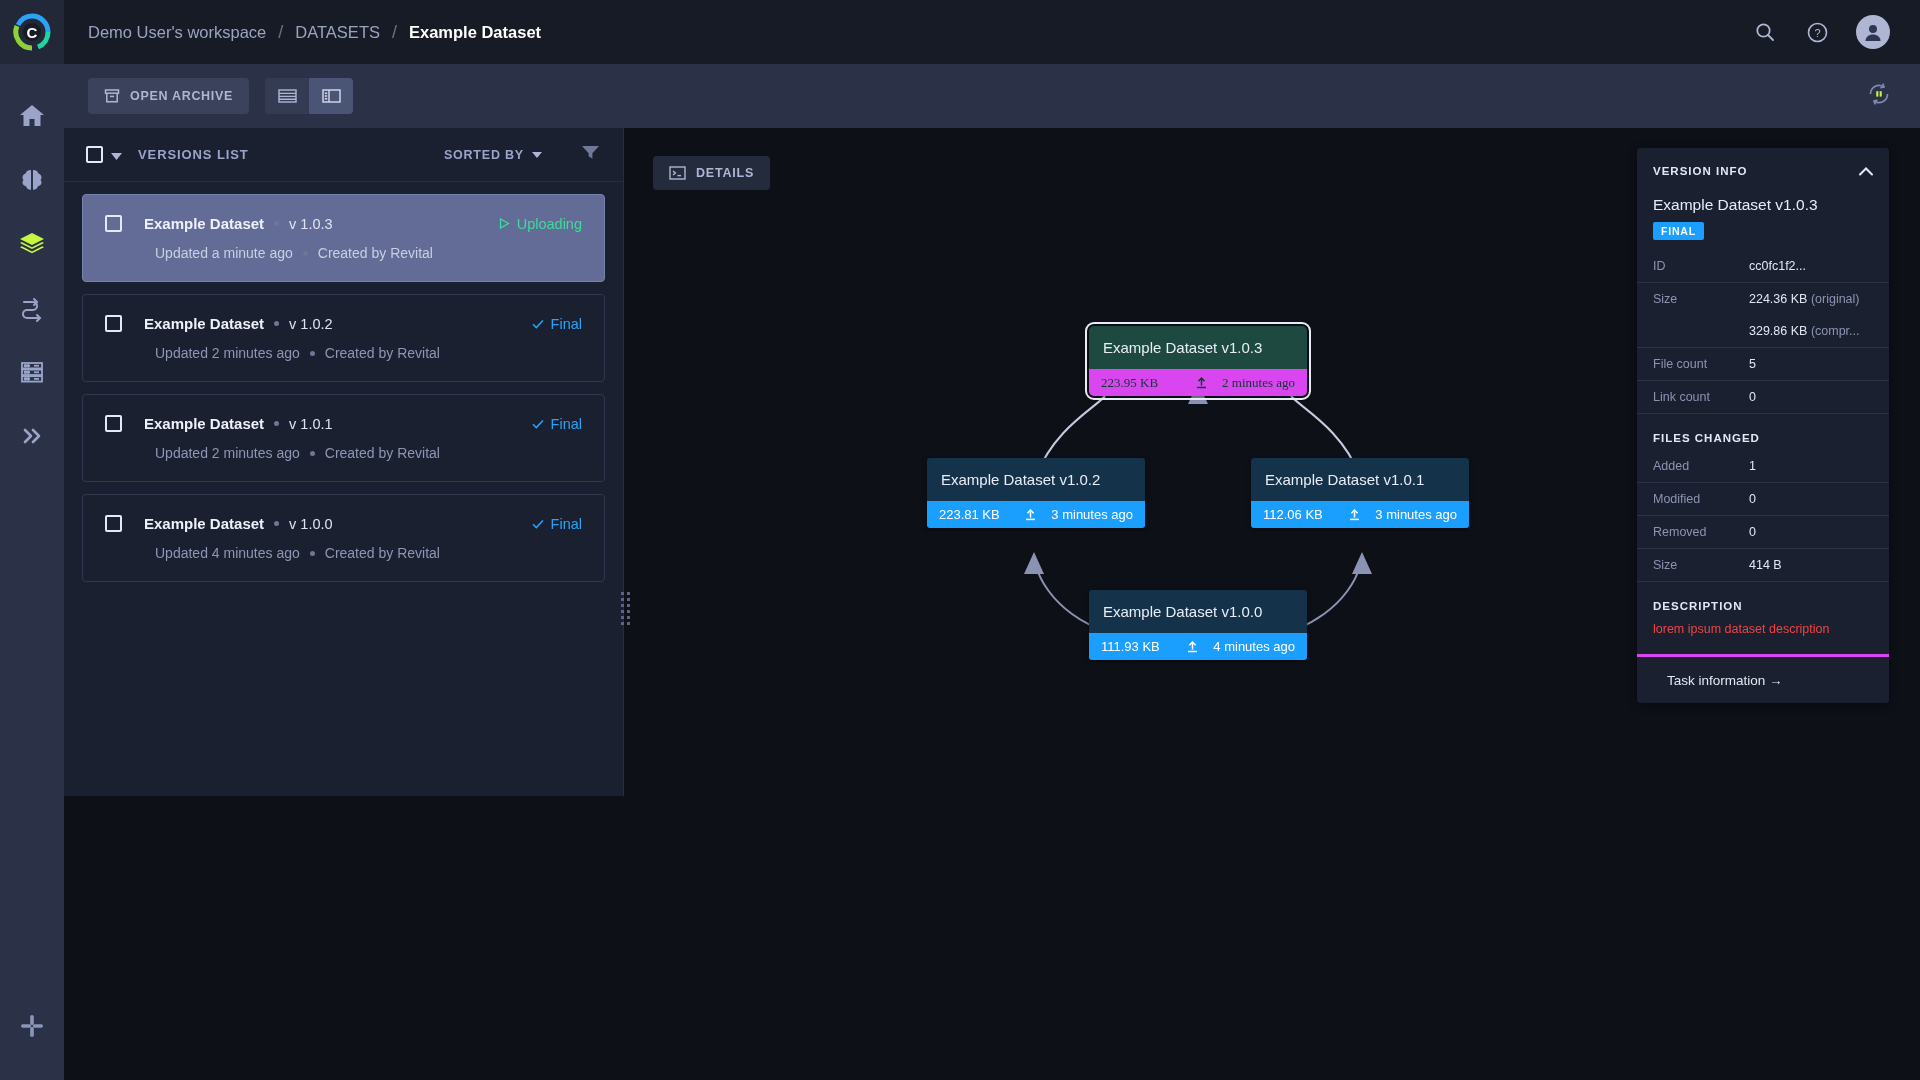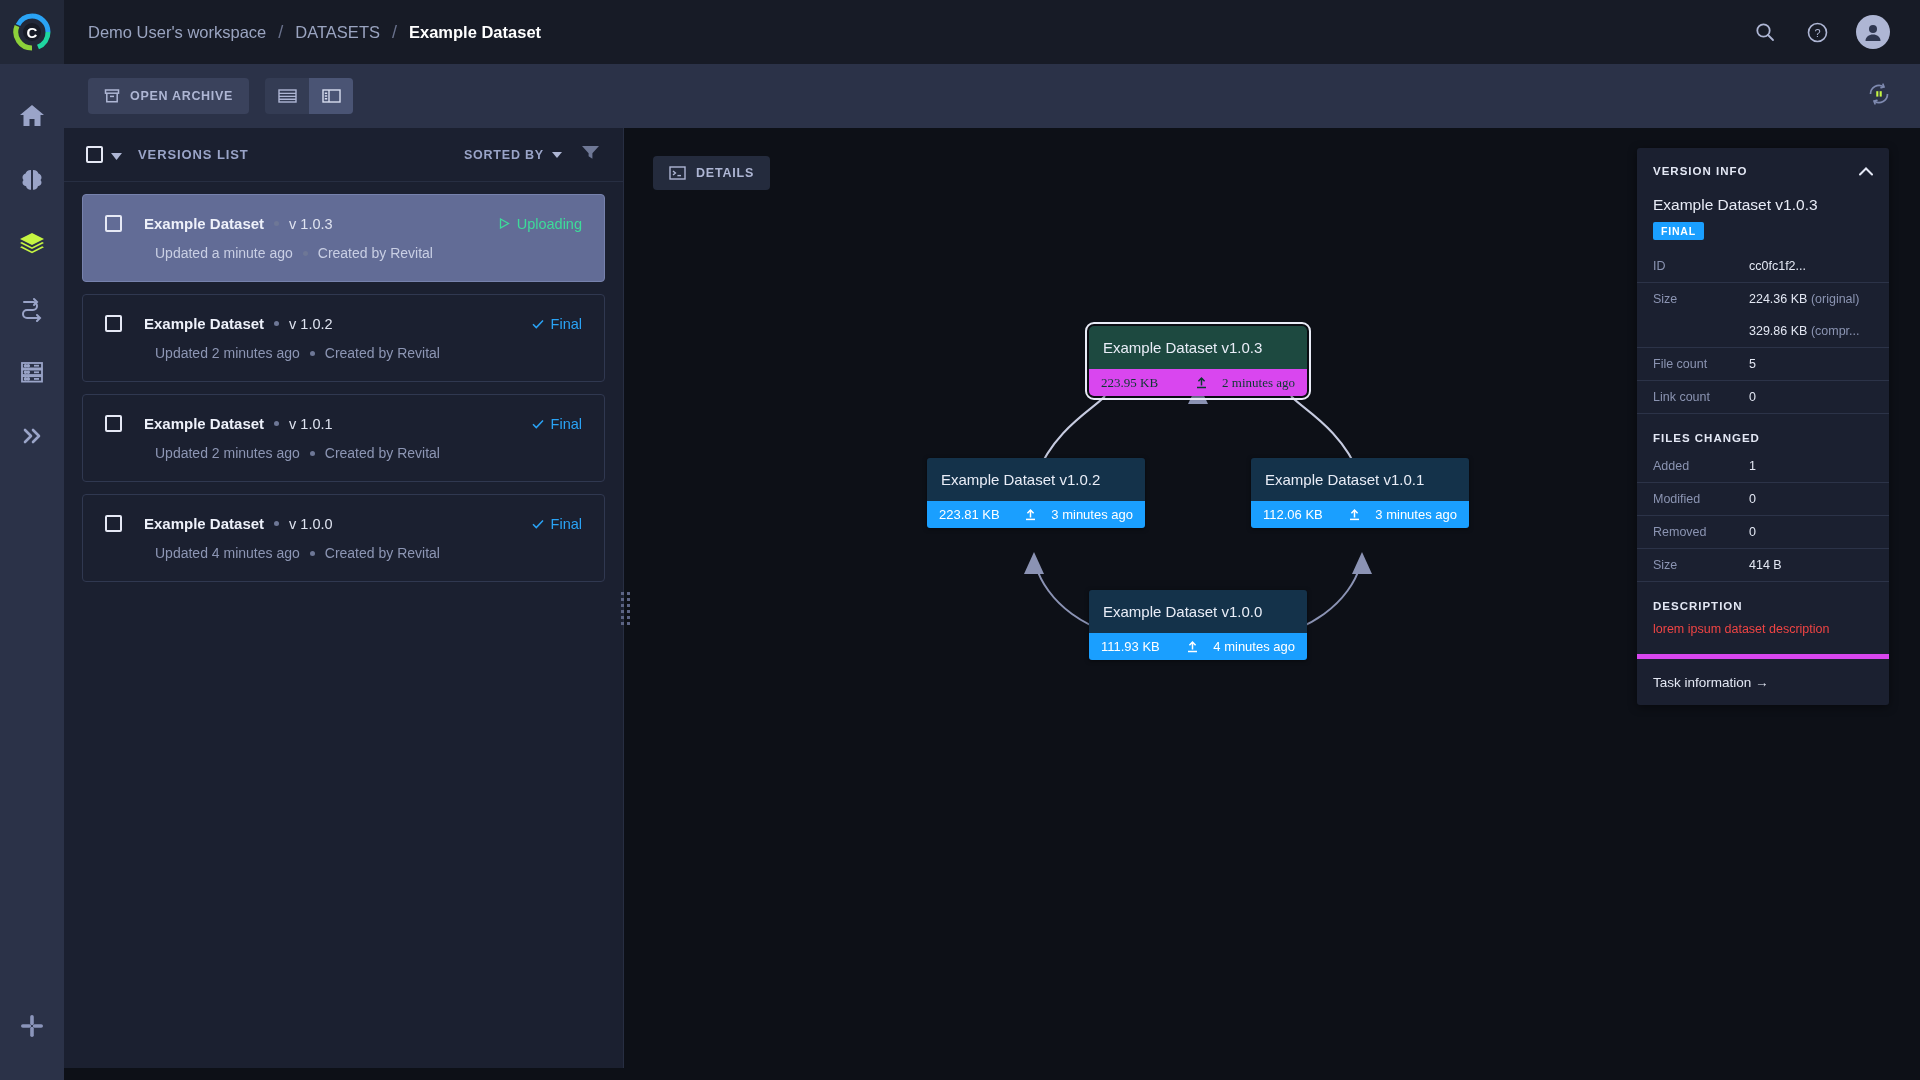--- a/index.html
+++ b/index.html
@@ -56,34 +56,34 @@
     background: #3a425c; border-radius: 4px; height: 36px; padding: 0 16px;
     color: #aeb6d4; font-size: 12.5px; font-weight: bold; letter-spacing: .7px; cursor: pointer;
   }
   .viewtoggle { display: flex; margin-left: 16px; background: #343c54; border-radius: 4px; overflow: hidden; height: 36px; }
   .vt-btn { width: 44px; height: 36px; display: flex; align-items: center; justify-content: center; cursor: pointer; color: #aeb6d4; }
   .vt-btn.active { background: #4a5474; }
   .sync-wrap { margin-left: auto; margin-right: 28px; cursor: pointer; }
 
   
   .listpanel {
-    position: absolute; left: 64px; top: 128px; width: 560px; height: 940px;
+    position: absolute; left: 64px; top: 128px; width: 560px; height: 668px;
     background: #1b2030; border-right: 1px solid #272e42;
   }
   .list-header {
     height: 54px; display: flex; align-items: center; padding: 0 24px 0 22px;
     border-bottom: 1px solid #272e42;
   }
   .chk {
     width: 17px; height: 17px; border: 2px solid #e6e9f5; border-radius: 2px;
     background: transparent; cursor: pointer; flex: none;
   }
   .caret-dn { margin-left: 8px; color: #aeb6d4; cursor: pointer; }
   .lh-title { margin-left: 16px; color: #9aa4c8; font-size: 13px; font-weight: bold; letter-spacing: .9px; }
-  .lh-right { margin-left: auto; display: flex; align-items: center; gap: 20px; }
+  .lh-right { margin-left: auto; display: flex; align-items: center; gap: 40px; }
   .sortby { display: flex; align-items: center; gap: 8px; color: #9aa4c8; font-size: 12.5px; font-weight: bold; letter-spacing: .8px; cursor: pointer; }
   .funnel { color: #6f7896; cursor: pointer; }
 
   .list-body { padding: 12px 18px; }
   .vcard {
     position: relative; border: 1px solid #303850; border-radius: 4px;
     background: #1b2030; margin-bottom: 12px; padding: 20px 22px 20px 22px; cursor: pointer;
   }
   .vcard.selected { background: #626c96; border-color: #7782ad; }
   .vrow1 { display: flex; align-items: center; }
@@ -146,21 +146,21 @@
     display: inline-block; margin: 8px 16px 10px 16px; background: #1a9fff; color: #fff;
     font-size: 10.5px; font-weight: bold; letter-spacing: .8px; padding: 3px 8px; border-radius: 2px;
   }
   .kv { display: flex; align-items: flex-start; padding: 9px 16px; border-bottom: 1px solid #2c3348; font-size: 12.5px; }
   .kv .k { color: #8b94b2; width: 96px; flex: none; }
   .kv .v { color: #e3e7f3; }
   .kv .v .muted { color: #8b94b2; }
   .kv.nob { border-bottom: none; }
   .sec-title { padding: 18px 16px 6px 16px; color: #e4e8f5; font-size: 11.5px; font-weight: bold; letter-spacing: 1px; }
   .desc-text { padding: 4px 20px 18px 16px; color: #ef4444; font-size: 12.5px; }
-  .ip-foot { border-top: 5px solid #d946ef; padding: 14px 16px; }
+  .ip-foot { border-top: 3px solid #d946ef; padding: 14px 30px; }
   .task-link { color: #e3e7f3; font-size: 13.5px; cursor: pointer; }
 </style>
 </head>
 <body>
 
 <div id="app">
 
   <div class="topbar">
     <div class="logo-cell">
       <svg width="40" height="40" viewBox="0 0 40 40">

